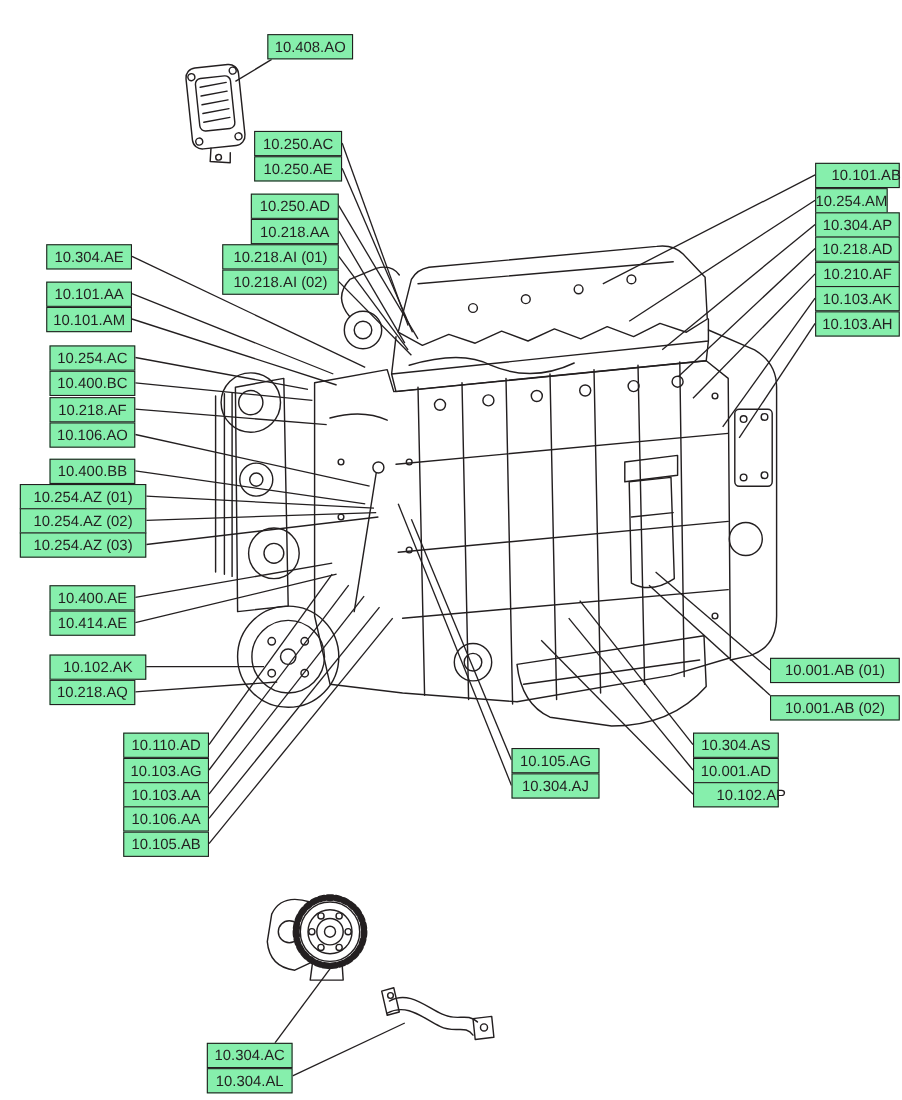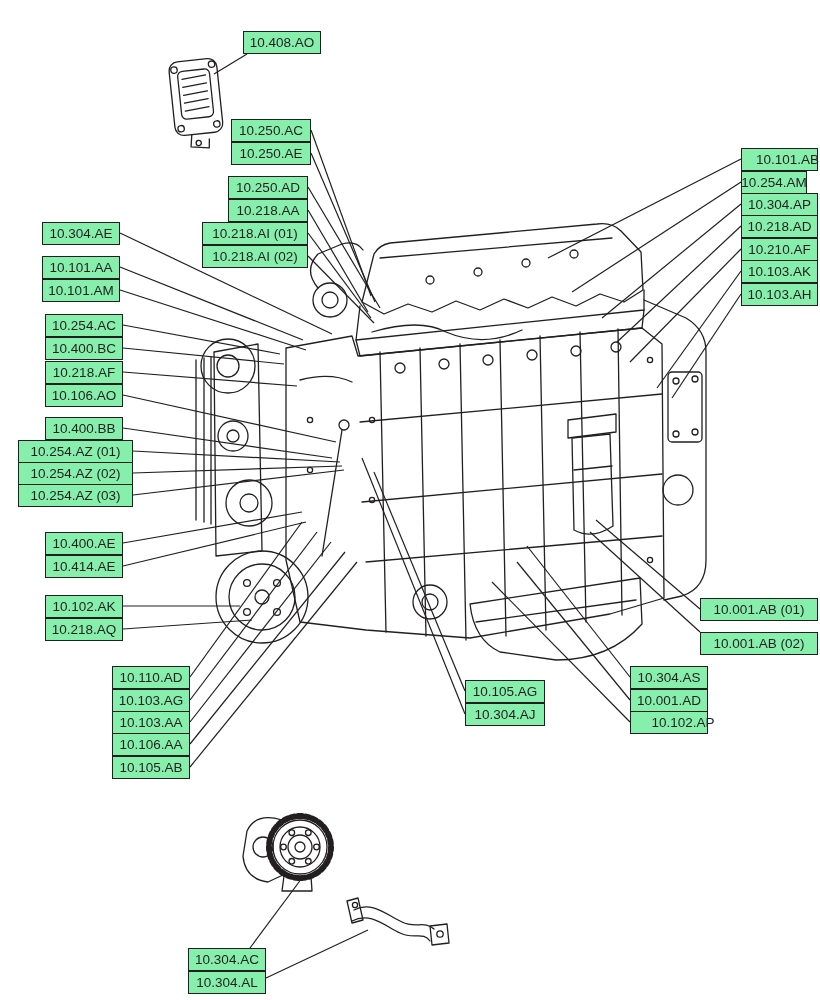--- a/index.html
+++ b/index.html
@@ -244,21 +244,21 @@
       <div class="callout" style="left: 45px; top: 314px; width: 78px;">10.254.AC</div>
       <div class="callout" style="left: 45px; top: 337px; width: 78px;">10.400.BC</div>
       <div class="callout" style="left: 45px; top: 361px; width: 78px;">10.218.AF</div>
       <div class="callout" style="left: 45px; top: 384px; width: 78px;">10.106.AO</div>
       <div class="callout" style="left: 45px; top: 417px; width: 78px;">10.400.BB</div>
       <div class="callout" style="left: 18px; top: 440px; width: 115px;">10.254.AZ (01)</div>
       <div class="callout" style="left: 18px; top: 462px; width: 115px;">10.254.AZ (02)</div>
       <div class="callout" style="left: 18px; top: 484px; width: 115px;">10.254.AZ (03)</div>
       <div class="callout" style="left: 45px; top: 532px; width: 78px;">10.400.AE</div>
       <div class="callout" style="left: 45px; top: 555px; width: 78px;">10.414.AE</div>
-      <div class="callout" style="left: 45px; top: 595px; width: 78px; text-align: center;">10.102.AK</div>
+      <div class="callout" style="left: 45px; top: 595px; width: 88px; text-align: center;">10.102.AK</div>
       <div class="callout" style="left: 45px; top: 618px; width: 78px;">10.218.AQ</div>
       <div class="callout" style="left: 741px; top: 148px; width: 77px; padding-left: 20px;">10.101.AB</div>
       <div class="callout" style="left: 741px; top: 171px; width: 66px;">10.254.AM</div>
       <div class="callout" style="left: 741px; top: 193px; width: 77px;">10.304.AP</div>
       <div class="callout" style="left: 741px; top: 215px; width: 77px;">10.218.AD</div>
       <div class="callout" style="left: 741px; top: 238px; width: 77px;">10.210.AF</div>
       <div class="callout" style="left: 741px; top: 260px; width: 77px;">10.103.AK</div>
       <div class="callout" style="left: 741px; top: 283px; width: 77px;">10.103.AH</div>
       <div class="callout" style="left: 700px; top: 598px; width: 118px;">10.001.AB (01)</div>
       <div class="callout" style="left: 700px; top: 621px; width: 118px; margin-top: 11px;">10.001.AB (02)</div>

